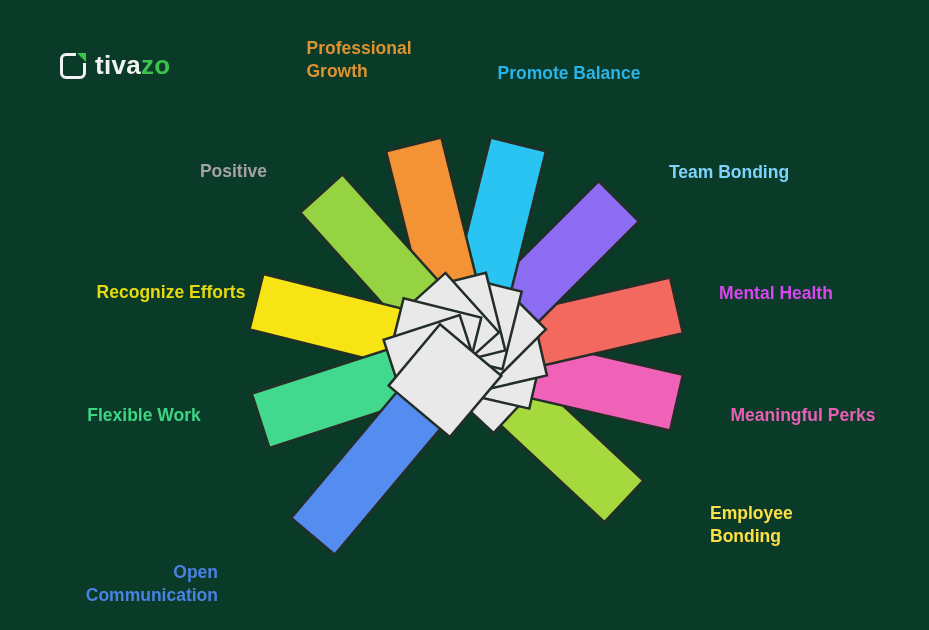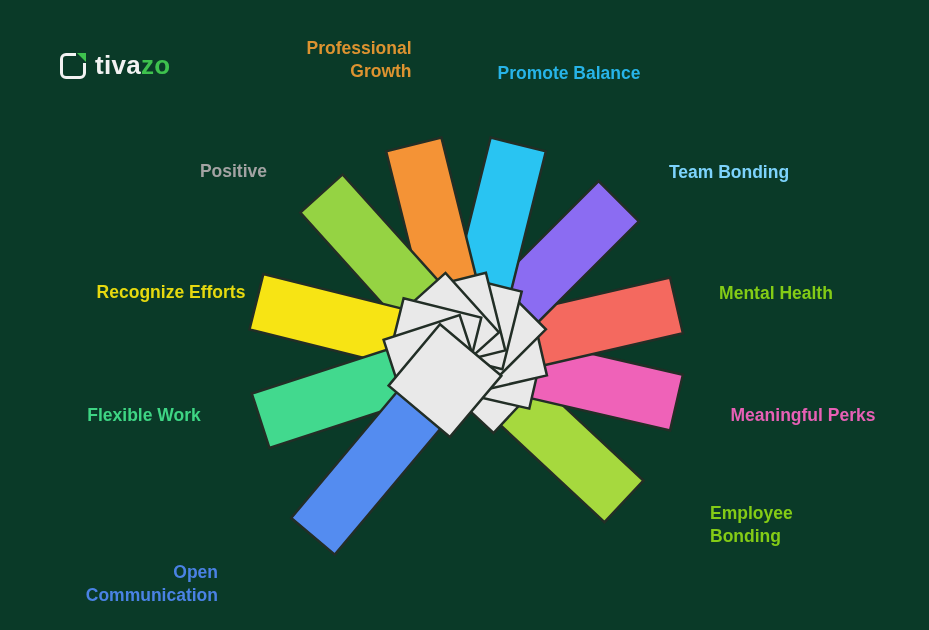--- a/index.html
+++ b/index.html
@@ -16,21 +16,21 @@
   .logo-icon{width:20px;height:20px;border:3px solid #f2f2f2;border-radius:6px;position:relative;}
   .logo-icon .notch{position:absolute;top:-4px;right:-4px;width:11px;height:11px;background:#0a3a28;}
   .logo-icon .flag{position:absolute;top:-3px;right:-3px;width:0;height:0;
      border-top:9px solid #3ec24e;border-left:9px solid transparent;}
   .logo-text{font-size:26px;font-weight:bold;color:#f2f2f2;letter-spacing:.3px;}
   .logo-text .accent{color:#3ec24e;}
 
   
   .lbl{position:absolute;font-size:17.5px;font-weight:bold;line-height:23px;white-space:nowrap;}
   .lbl span{display:block;}
-  .lbl-center{transform:translate(-50%,-50%);text-align:right;}
+  .lbl-center{transform:translate(-50%,-50%);text-align:left;}
   .lbl-right{transform:translate(0,-50%);text-align:right;}
   .lbl-left{transform:translate(0,-50%);text-align:left;}
   .lbl-pg{left:359px;top:60px;}
   .lbl-pb{left:569px;top:73px;}
   .lbl-tb{left:729px;top:172px;}
   .lbl-mh{left:776px;top:293px;}
   .lbl-mp{left:803px;top:415px;}
   .lbl-ea{left:710px;top:525px;}
   .lbl-oc{right:711px;top:556px;margin-top:28px;}
   .lbl-fw{left:144px;top:415px;}
@@ -76,27 +76,27 @@
   <div class="lbl lbl-center lbl-pg" style="color: rgb(221, 147, 48);">
     <span>Professional</span>
     <span>Growth</span>
   </div>
   <div class="lbl lbl-center lbl-pb" style="color: rgb(39, 180, 232);">
     <span>Promote Balance</span>
   </div>
   <div class="lbl lbl-center lbl-tb" style="color: #7dd3fc;">
     <span>Team Bonding</span>
   </div>
-  <div class="lbl lbl-center lbl-mh" style="color: #84cc16;">
+  <div class="lbl lbl-center lbl-mh" style="color: #d946ef;">
     <span>Mental Health</span>
   </div>
   <div class="lbl lbl-center lbl-mp" style="color: rgb(231, 96, 181);">
     <span>Meaningful Perks</span>
   </div>
-  <div class="lbl lbl-left lbl-ea" style="color: #84cc16;">
+  <div class="lbl lbl-left lbl-ea" style="color: #fde047;">
     <span>Employee</span>
     <span>Bonding</span>
   </div>
   <div class="lbl lbl-right lbl-oc" style="color: rgb(74, 130, 228);">
     <span>Open</span>
     <span>Communication</span>
   </div>
   <div class="lbl lbl-center lbl-fw" style="color: rgb(62, 213, 132);">
     <span>Flexible Work</span>
   </div>

